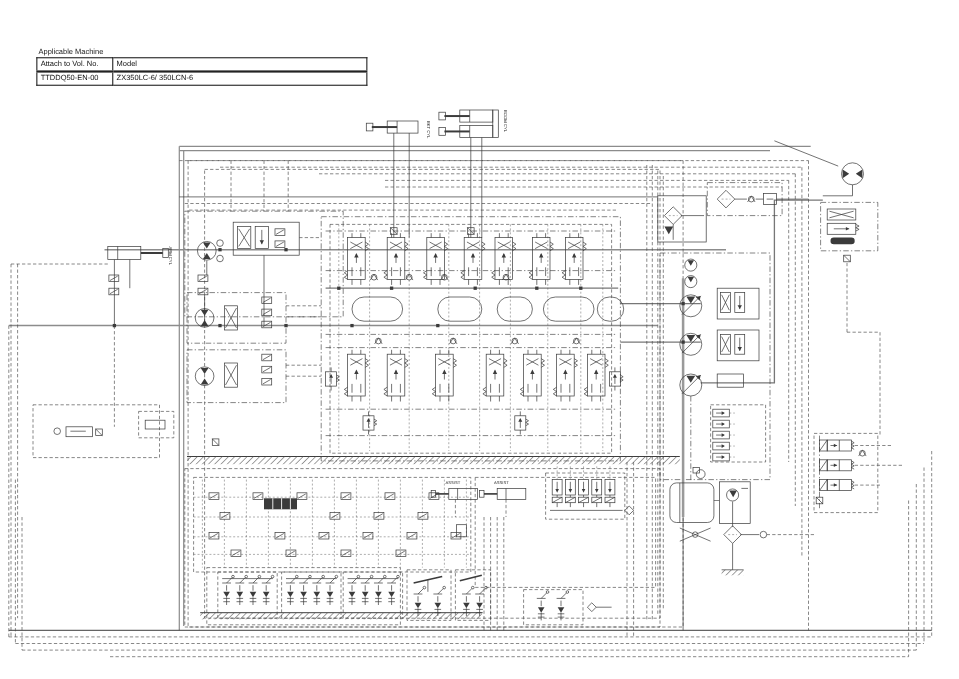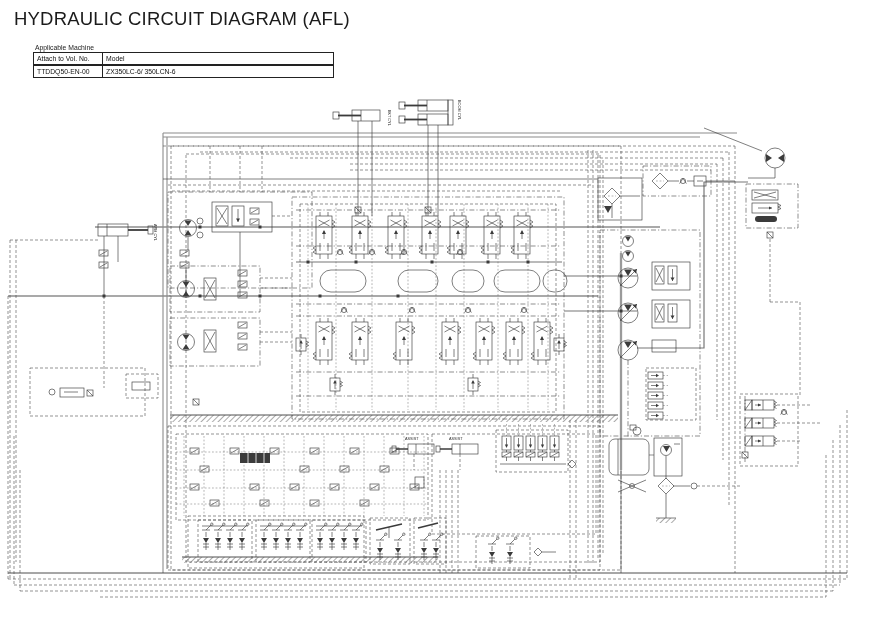--- a/index.html
+++ b/index.html
@@ -27,21 +27,20 @@
   #dsvg .f{fill:#3b3b3b;stroke:none;}
   #dsvg .hp{fill:url(#hp);stroke:none;}
   #dsvg text{fill:#2b2b2b;stroke:none;font-family:"Liberation Sans",sans-serif;}
   #dsvg text.micro{font-size:3.8px;}
 </style>
 </head>
 <body>
 
 <div id="page">
 
-  <div id="title">HYDRAULIC CIRCUIT DIAGRAM (AFL)</div>
 
   <div id="tblwrap">
     <div class="cap">Applicable Machine</div>
     <table>
       <tbody>
           <tr>
         <td class="c1">Attach to Vol. No.</td>
         <td class="c2">Model</td>
       </tr>
       <tr>

